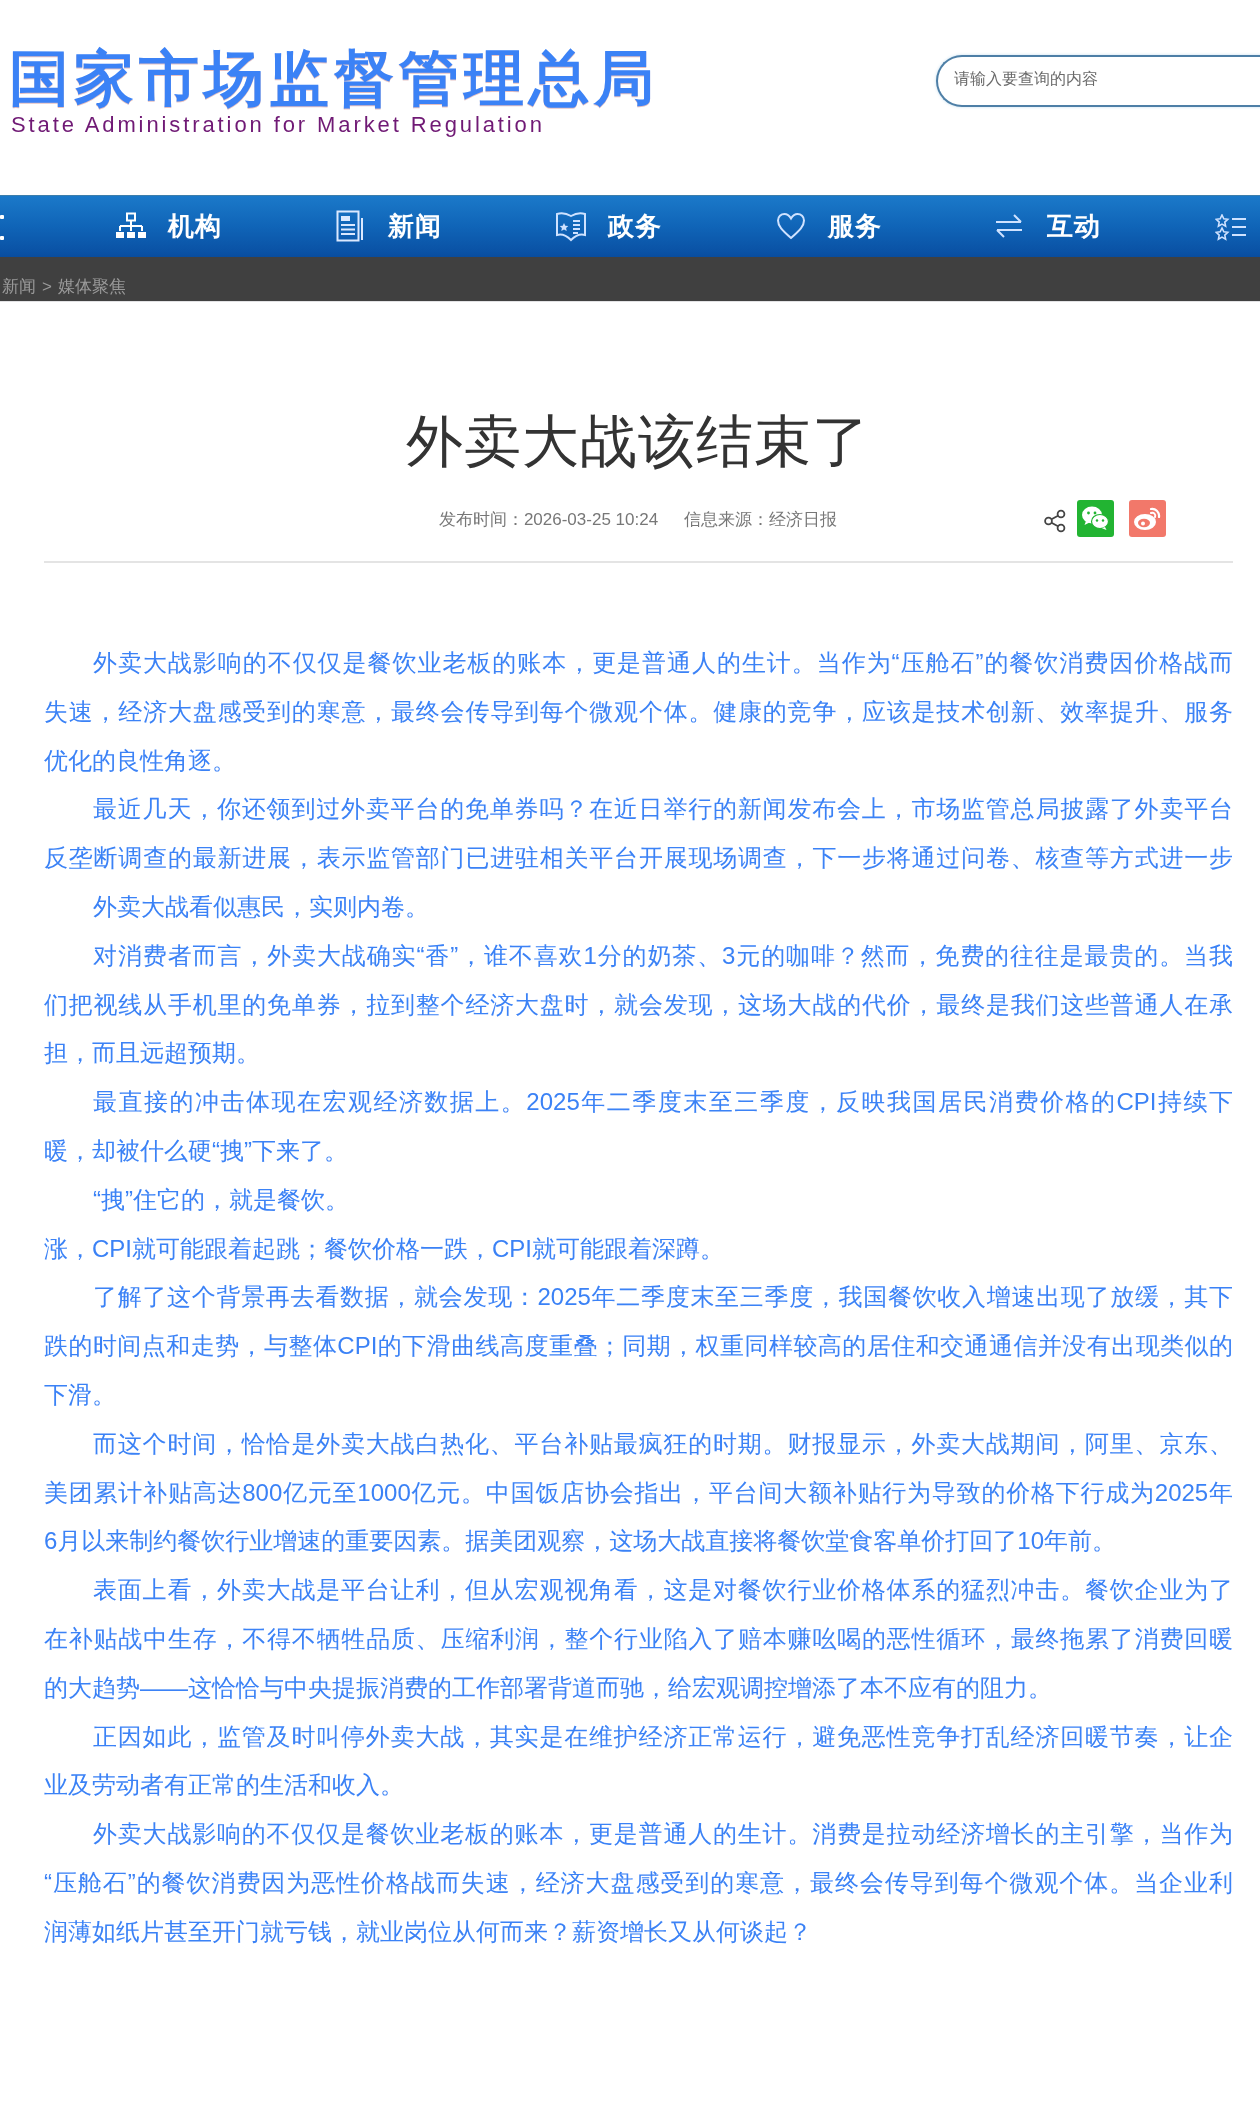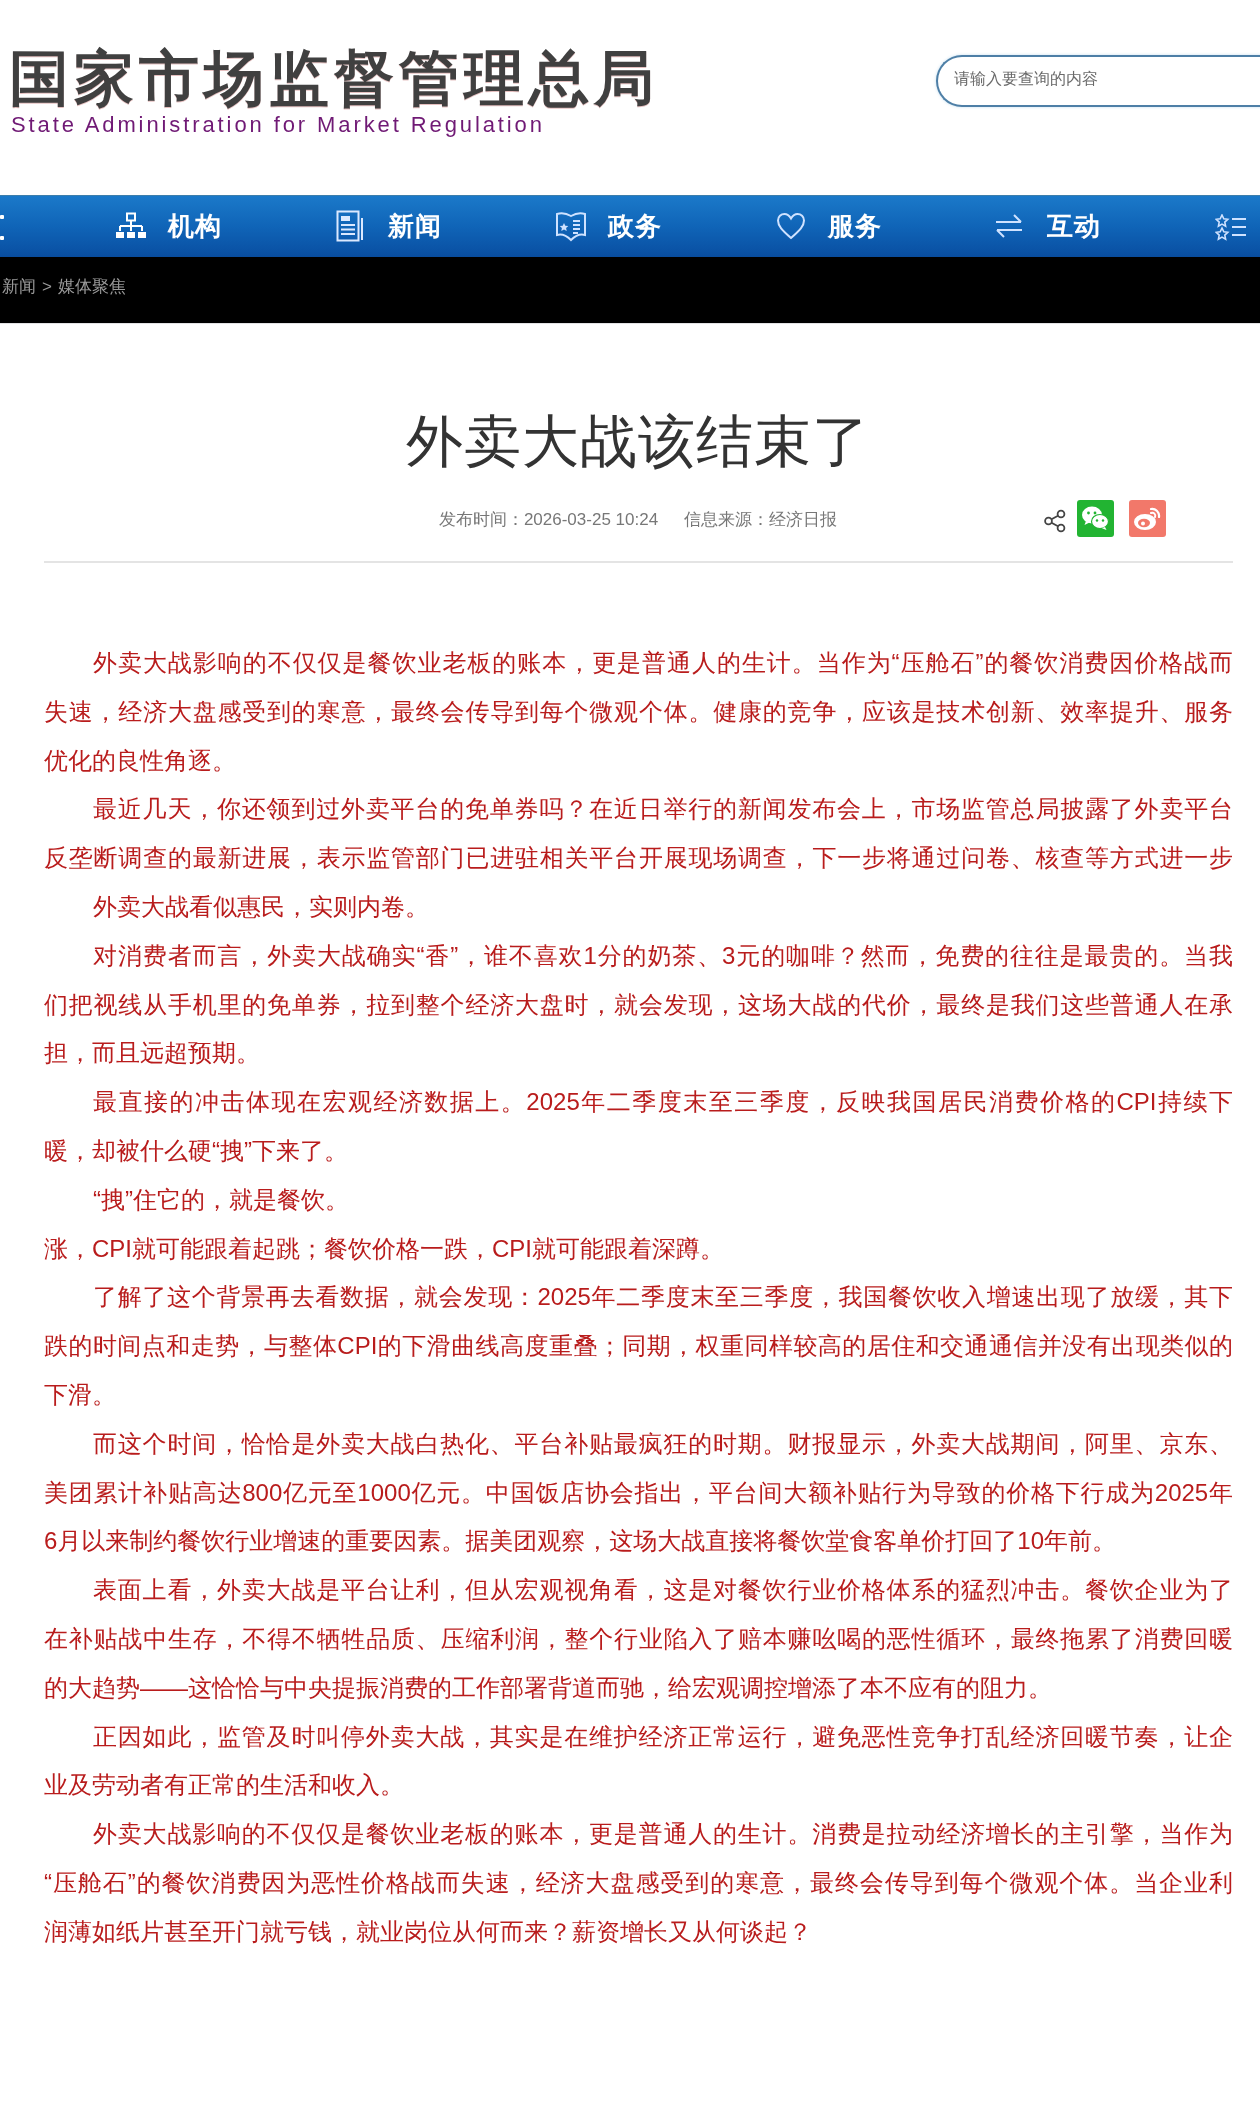--- a/index.html
+++ b/index.html
@@ -7,21 +7,21 @@
     width:1260px; height:2104px; overflow:hidden; position:relative;
     background:#ffffff;
     font-family:"Liberation Sans","DejaVu Sans",sans-serif;
     color:#333;
   }
   .abs { position:absolute; }
 
   
   #logo-cn {
     left:9px; top:48px; font-size:60px; line-height:62px; font-weight:900;
-    letter-spacing:5px; color:#404040; white-space:nowrap;
+    letter-spacing:5px; color:#3b82f6; white-space:nowrap;
     text-shadow:0 1px 0 rgba(150,0,0,0.25);
   }
   #logo-en {
     left:11px; top:111px; font-size:22px; line-height:28px; letter-spacing:2.9px;
     color:#701a75; white-space:nowrap;
   }
   #search {
     left:936px; top:55px; width:340px; height:48px;
     border:2px solid #4e7fa6; border-right:none; border-radius:26px 0 0 26px;
     box-shadow:0 0 3px rgba(120,180,220,0.45); background:#fff;
@@ -41,21 +41,21 @@
   }
   .nav-icon { position:absolute; top:16px; }
   .nav-label {
     position:absolute; top:0; line-height:60px; font-size:26px; font-weight:bold;
     color:#ffffff; white-space:nowrap; letter-spacing:1px;
   }
   .sliver { position:absolute; left:0; width:4px; height:4px; background:#fff; border-radius:1px; }
 
   
   #crumb {
-    left:0; top:257px; width:1260px; height:67px; background:#000000;
+    left:0; top:257px; width:1260px; height:45px; background:#404040;
     border-bottom:1px solid #e2e2e4; box-sizing:border-box;
     font-size:17px; line-height:60px; color:#9a9a9a; white-space:nowrap;
   }
   #crumb span { display:inline-block; }
   #crumb .sep { padding:0 6px; }
 
   
   #title {
     left:0; top:408px; width:1276px; text-align:center;
     font-size:57px; line-height:66px; color:#333; font-weight:normal; letter-spacing:1px;
@@ -66,21 +66,21 @@
     color:#777; white-space:nowrap;
   }
   #meta .gap { display:inline-block; width:26px; }
   #share-icon { left:1043px; top:509px; }
   #wechat-btn { left:1077px; top:500px; width:37px; height:37px; background:#22b432; border-radius:3px; }
   #weibo-btn  { left:1129px; top:500px; width:37px; height:37px; background:#f2786a; border-radius:3px; }
   #hr { left:44px; top:561px; width:1189px; height:2px; background:#e4e4e4; }
 
   
   #article {
-    left:44px; top:639px; width:1189px; font-size:24px; line-height:48.8px; color:#b91c1c;
+    left:44px; top:639px; width:1189px; font-size:24px; line-height:48.8px; color:#3b82f6;
   }
   .ln {
     height:48.8px; white-space:nowrap; overflow:visible;
     text-align:justify; text-align-last:justify; text-justify:inter-character;
   }
   .ln.first { padding-left:49px; }
   .ln.last { text-align:right; text-align-last:left; }
 </style>
 </head>
 <body>

